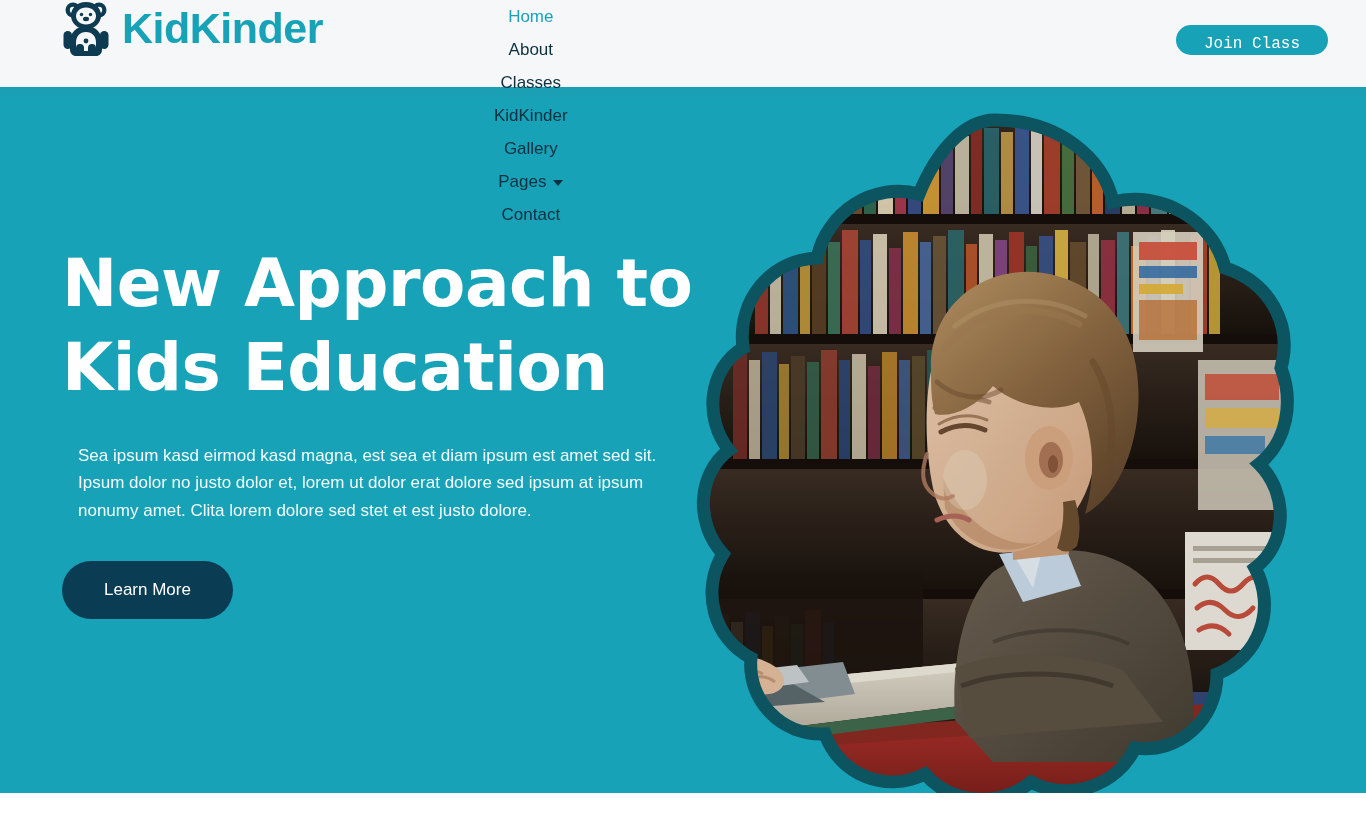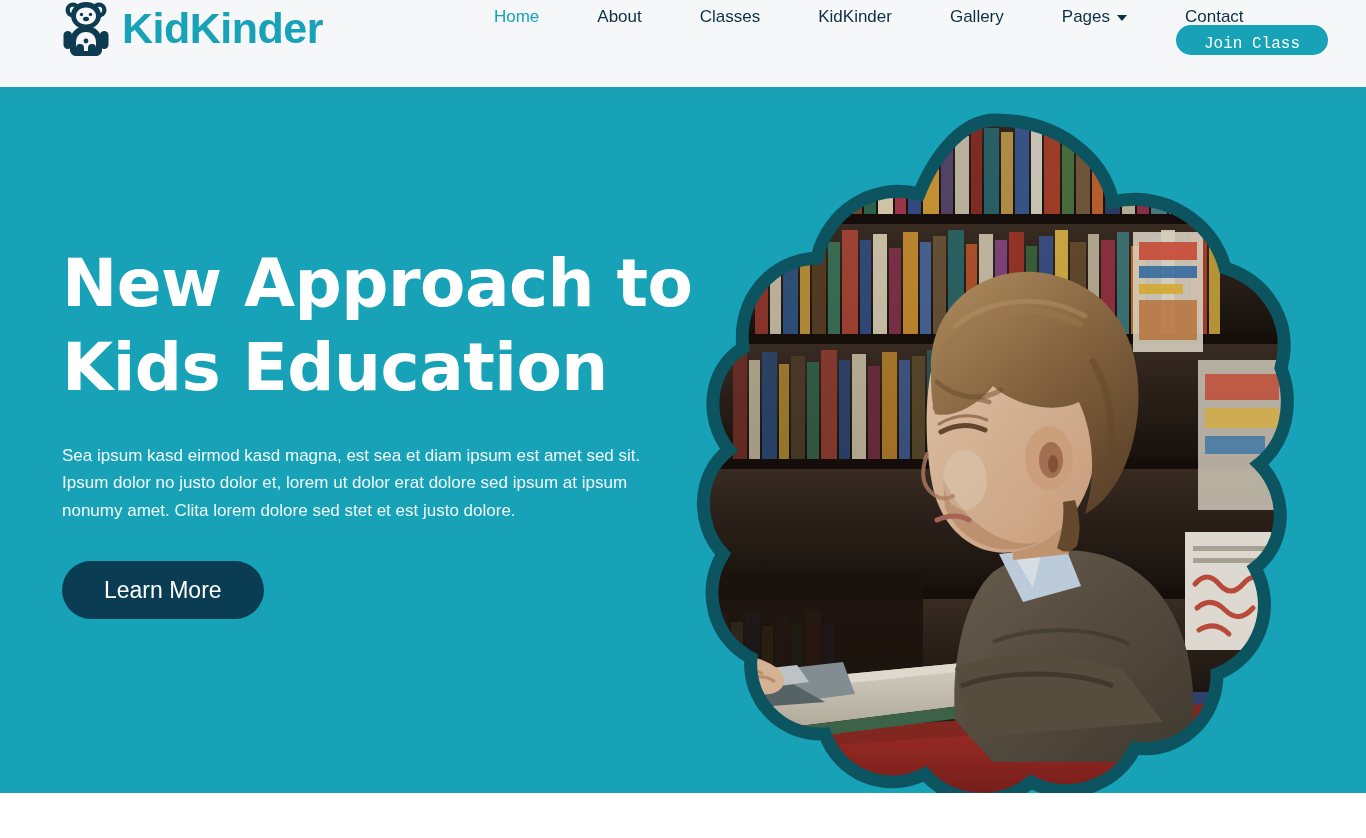--- a/index.html
+++ b/index.html
@@ -43,22 +43,23 @@
     font-weight: 700;
     color: #17a2b8;
     letter-spacing: -0.5px;
     line-height: 1;
     white-space: nowrap;
   }
 
   .nav-links {
     display: flex;
     align-items: center;
-    gap: 8px;
+    gap: 0px;
     margin-left: 146px;
+    flex-direction: column;
   }
   .nav-link {
     font-size: 17px;
     color: #0c3040;
     text-decoration: none;
     padding: 8px 25px;
     line-height: 1;
     white-space: nowrap;
     cursor: pointer;
   }
@@ -133,27 +134,28 @@
     letter-spacing: -0.5px;
     margin-bottom: 32px;
   }
 
   .hero-desc {
     font-size: 17px;
     color: #f2fbfd;
     line-height: 1.63;
     width: 615px;
     margin-bottom: 36px;
+    margin-left: 16px;
   }
 
   .learn-btn {
     display: inline-block;
     background: #0a3d53;
     color: #ffffff;
-    font-size: 23px;
+    font-size: 17px;
     border: none;
     border-radius: 40px;
     padding: 0 42px;
     height: 58px;
     line-height: 58px;
     cursor: pointer;
     font-family: "Liberation Sans", sans-serif;
     white-space: nowrap;
   }
 

